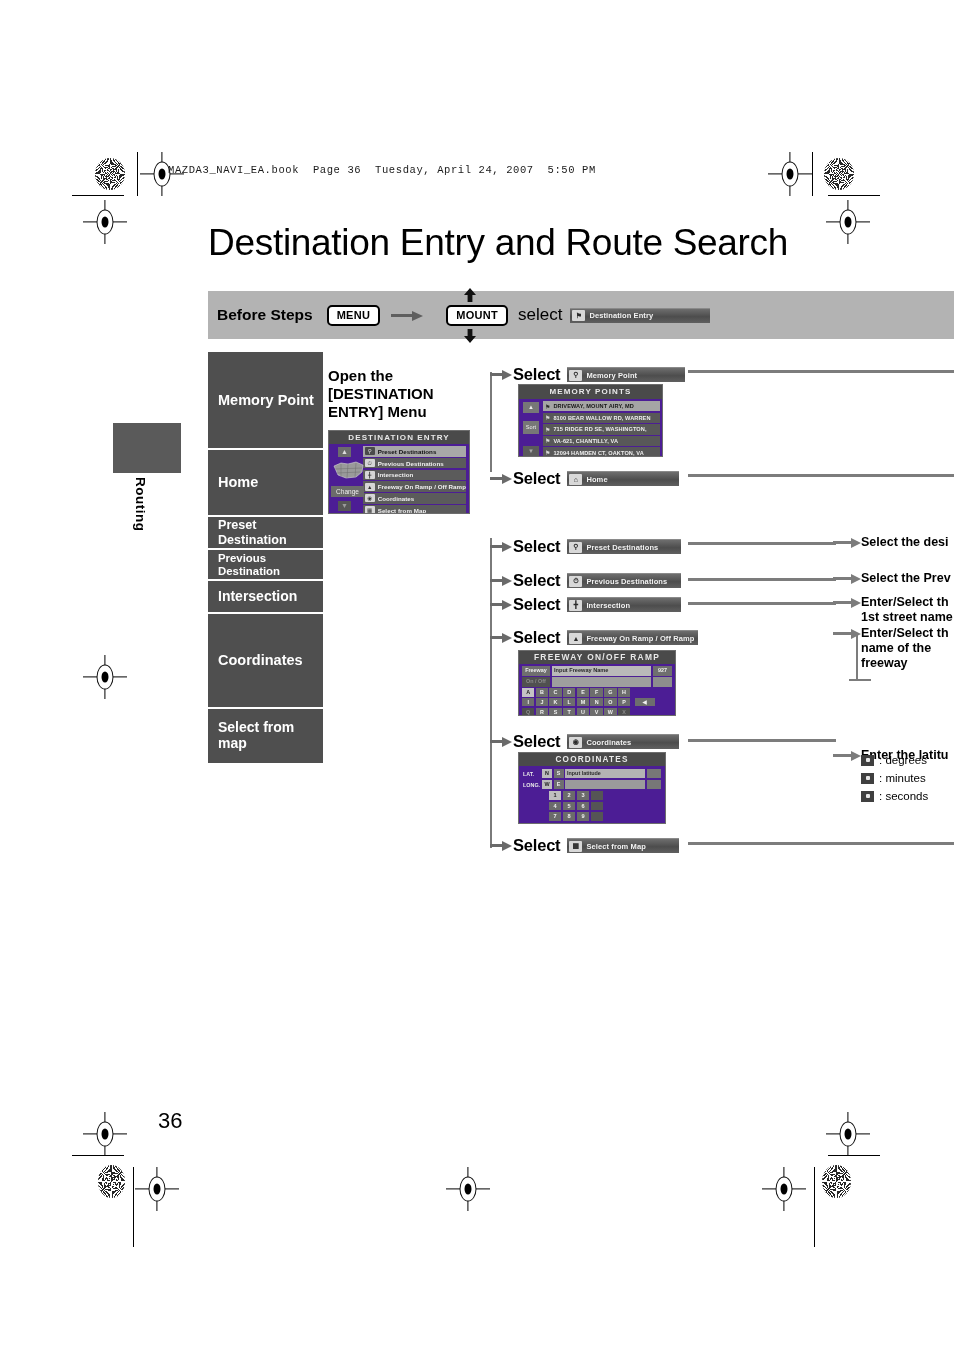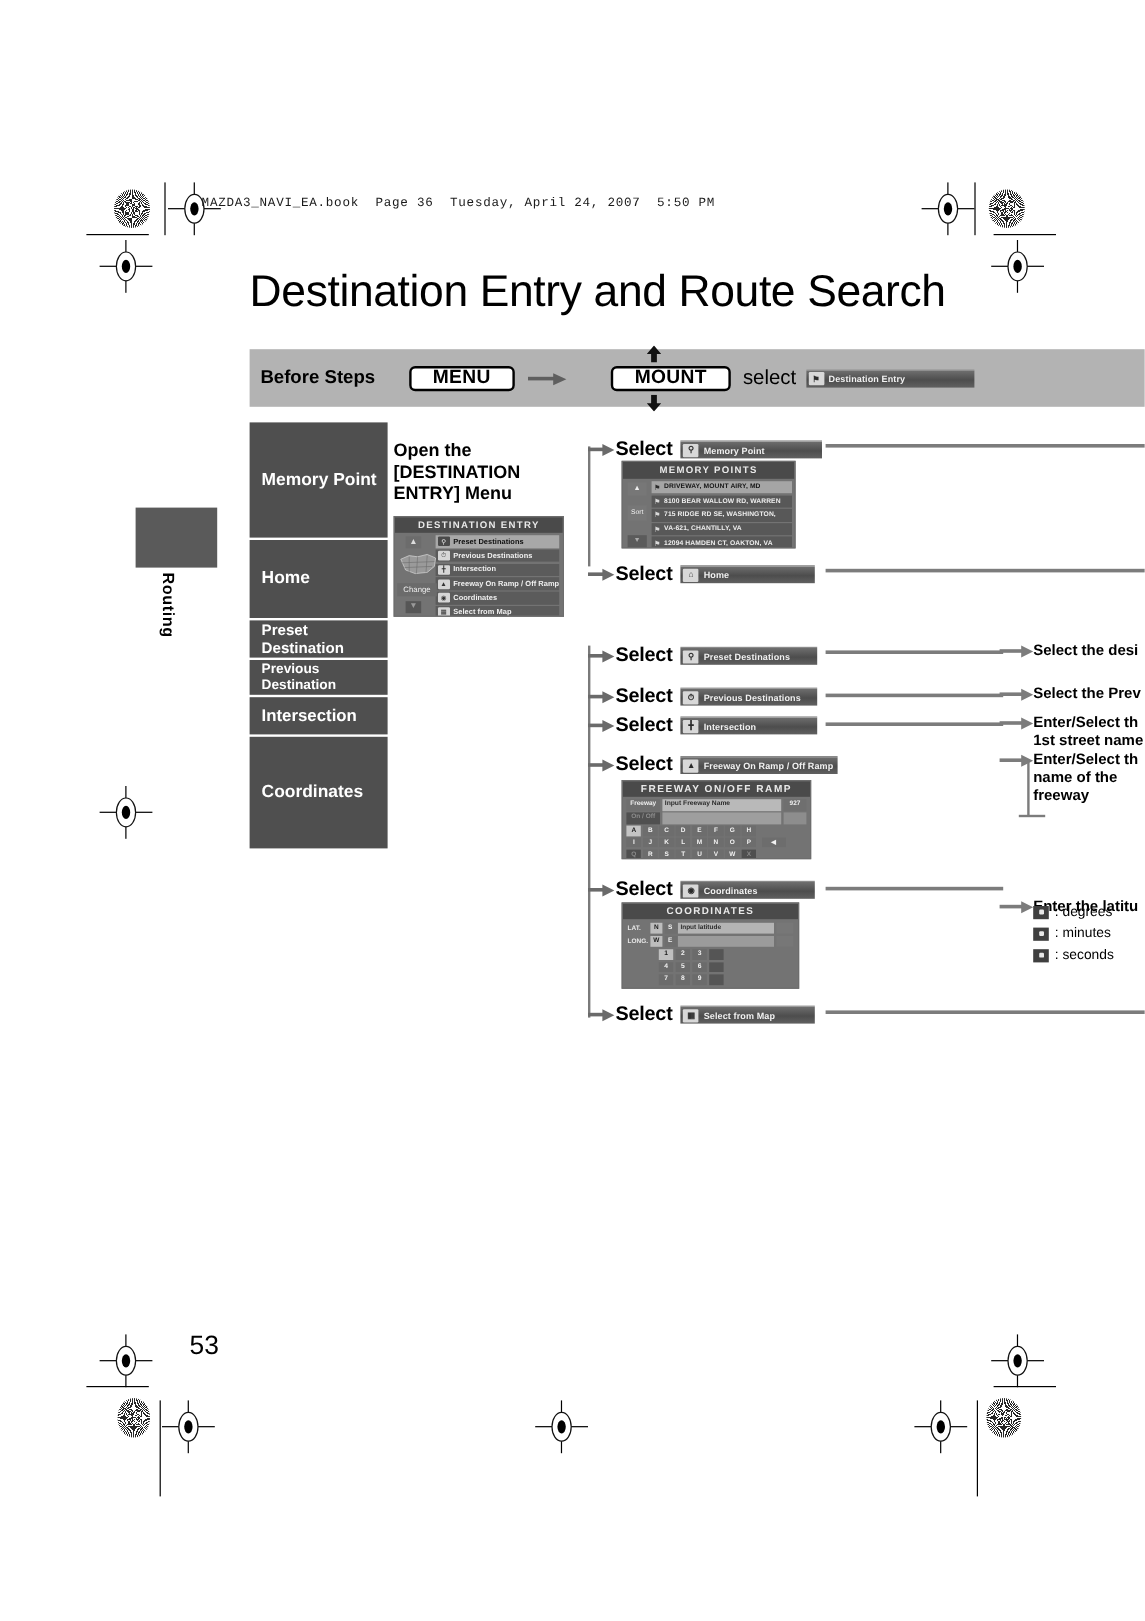--- a/index.html
+++ b/index.html
@@ -53,22 +53,22 @@
     position:absolute; left:208px; top:291px; width:746px; height:48px;
     background:#b3b3b3;
     display:flex; align-items:center;
   }
   .before-label {
     font-size:15.5px; font-weight:bold; color:#000; margin-left:9px;
   }
   .key-btn {
     display:inline-flex; align-items:center; justify-content:center;
     background:#fff; border:2px solid #000; border-radius:5px;
-    font-size:16px; font-weight:bold; color:#000;
-    padding:1px 18px 2px; height:21px; margin-left:28px; letter-spacing:.3px;
+    font-size:11px; font-weight:bold; color:#000;
+    padding:1px 8px 2px; height:21px; margin-left:14px; letter-spacing:.3px;
   }
   .arrow-right-gray {
     width:34px; height:9px; margin:0 7px 0 11px; position:relative;
   }
   .arrow-right-gray:before{
     content:""; position:absolute; left:0; top:3px; width:22px; height:3.5px;
     background:#5f5f5f;
   }
   .arrow-right-gray:after{
     content:""; position:absolute; left:21px; top:0; width:0; height:0;
@@ -126,21 +126,21 @@
   }
 
   
   .col2 { position:absolute; left:120px; top:0; width:158px; }
   .col2-heading {
     font-size:15px; font-weight:bold; color:#000; line-height:1.2;
     margin-top:15px;
   }
 
   .lcd {
-    background:#737373; border:1px solid #6d6d6d;
+    background:#4c1d95; border:1px solid #6d6d6d;
     position:relative; overflow:hidden;
   }
   .lcd-title {
     text-align:center; color:#e9e9e9; font-weight:bold;
     letter-spacing:1.1px; background:#4a4a4a;
   }
 
   
   .de-lcd { margin-top:9px; width:142px; height:84px; }
   .de-lcd .lcd-title { font-size:8px; height:13px; line-height:13px; }
@@ -425,20 +425,24 @@
     </div>
     <div class="side-item" style="height:29px;font-size:11.4px;">
       <span>Previous Destination</span>
     </div>
     <div class="side-item" style="height:31px;font-size:14px;">
       <span>Intersection</span>
     </div>
     <div class="side-item" style="height:93px;font-size:14.5px;">
       <span>Coordinates</span>
     </div>
+    <div class="side-item" style="height:54px;font-size:14px;white-space:pre-line;">
+      <span>Select from
+map</span>
+    </div>
   </div>
 
   <div class="col2">
     <div class="col2-heading" style="white-space:pre-line;">Open the
 [DESTINATION
 ENTRY] Menu</div>
 
     <div class="lcd de-lcd">
       <div class="lcd-title">DESTINATION ENTRY</div>
       <div class="de-body">
@@ -744,13 +748,13 @@
             <i></i>
           </span>
         <span class="legend-tx">: seconds</span>
       </div>
     </div>
 
     <div class="hr-line" style="left:0px;top:490px;width:266px;"></div>
   </div>
 </div>
 
-<div class="page-num">53</div>
+<div class="page-num">36</div>
 
 </body></html>

